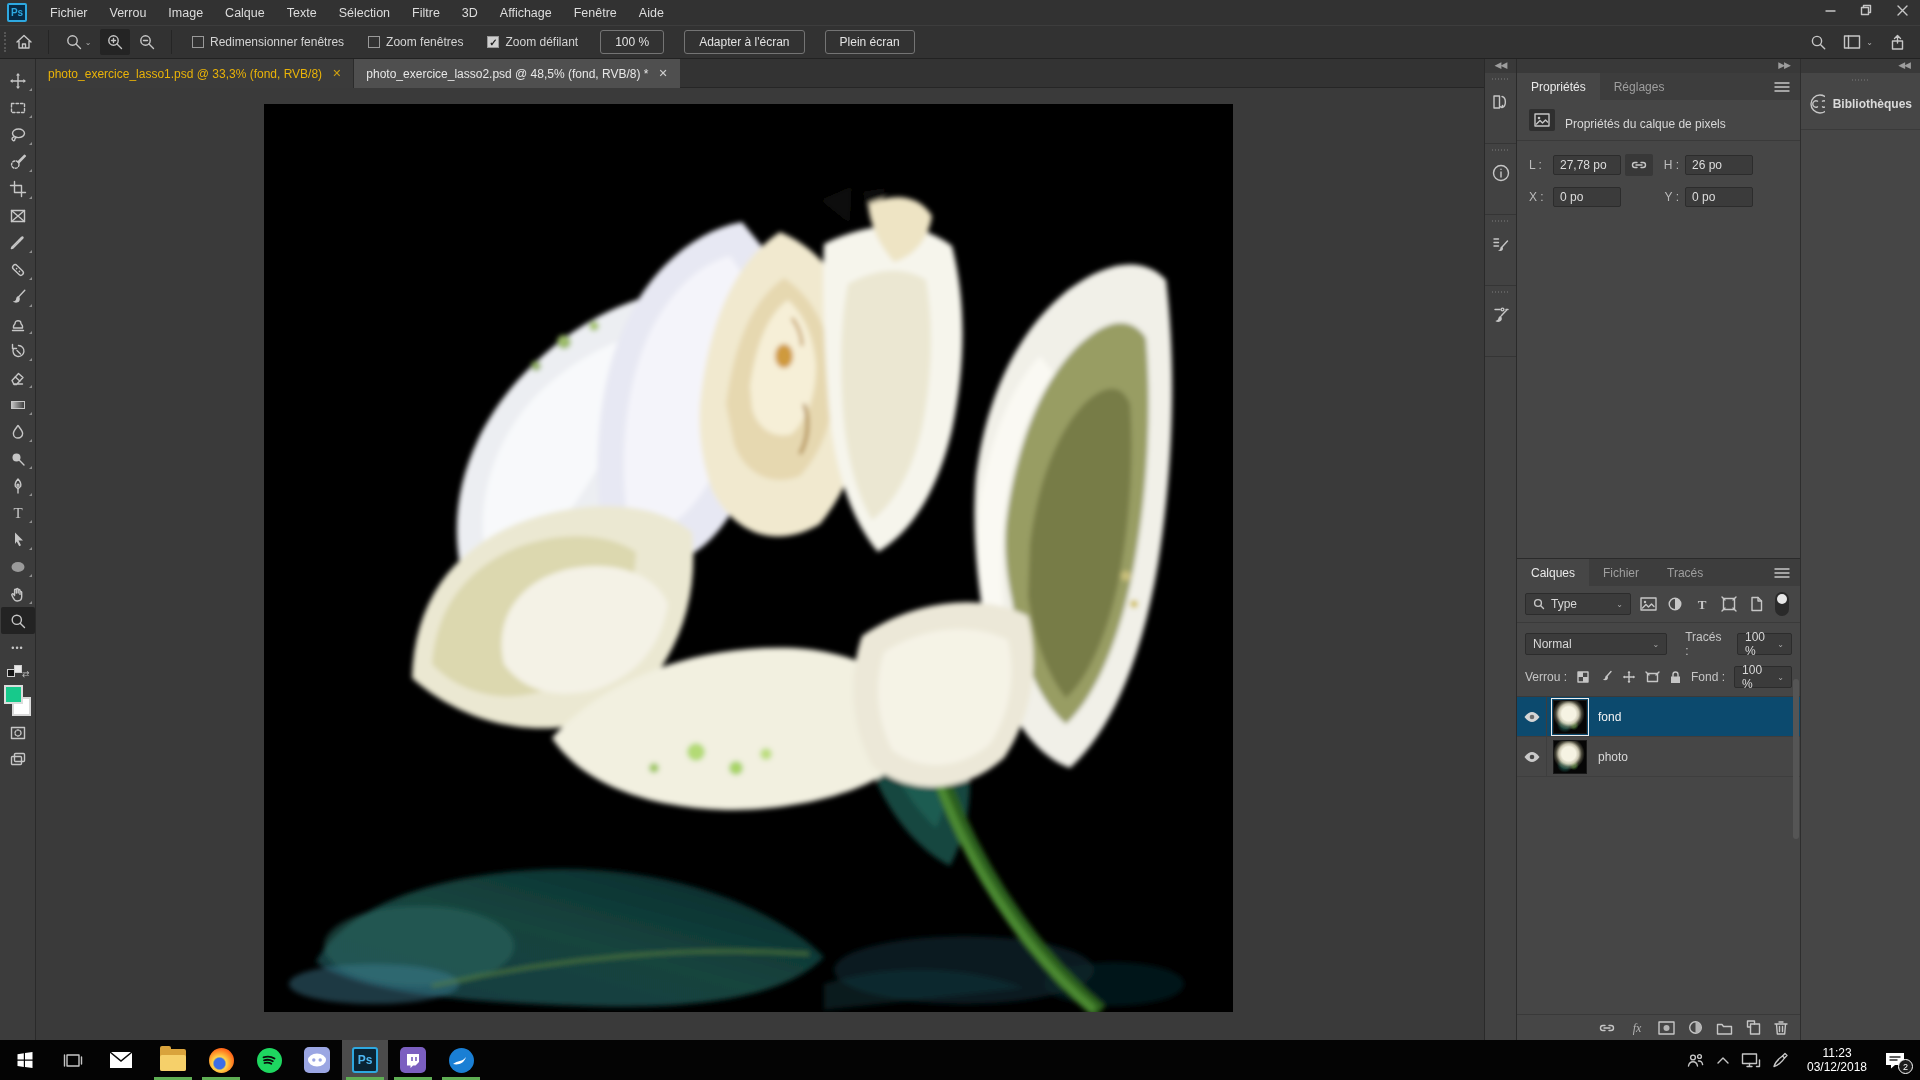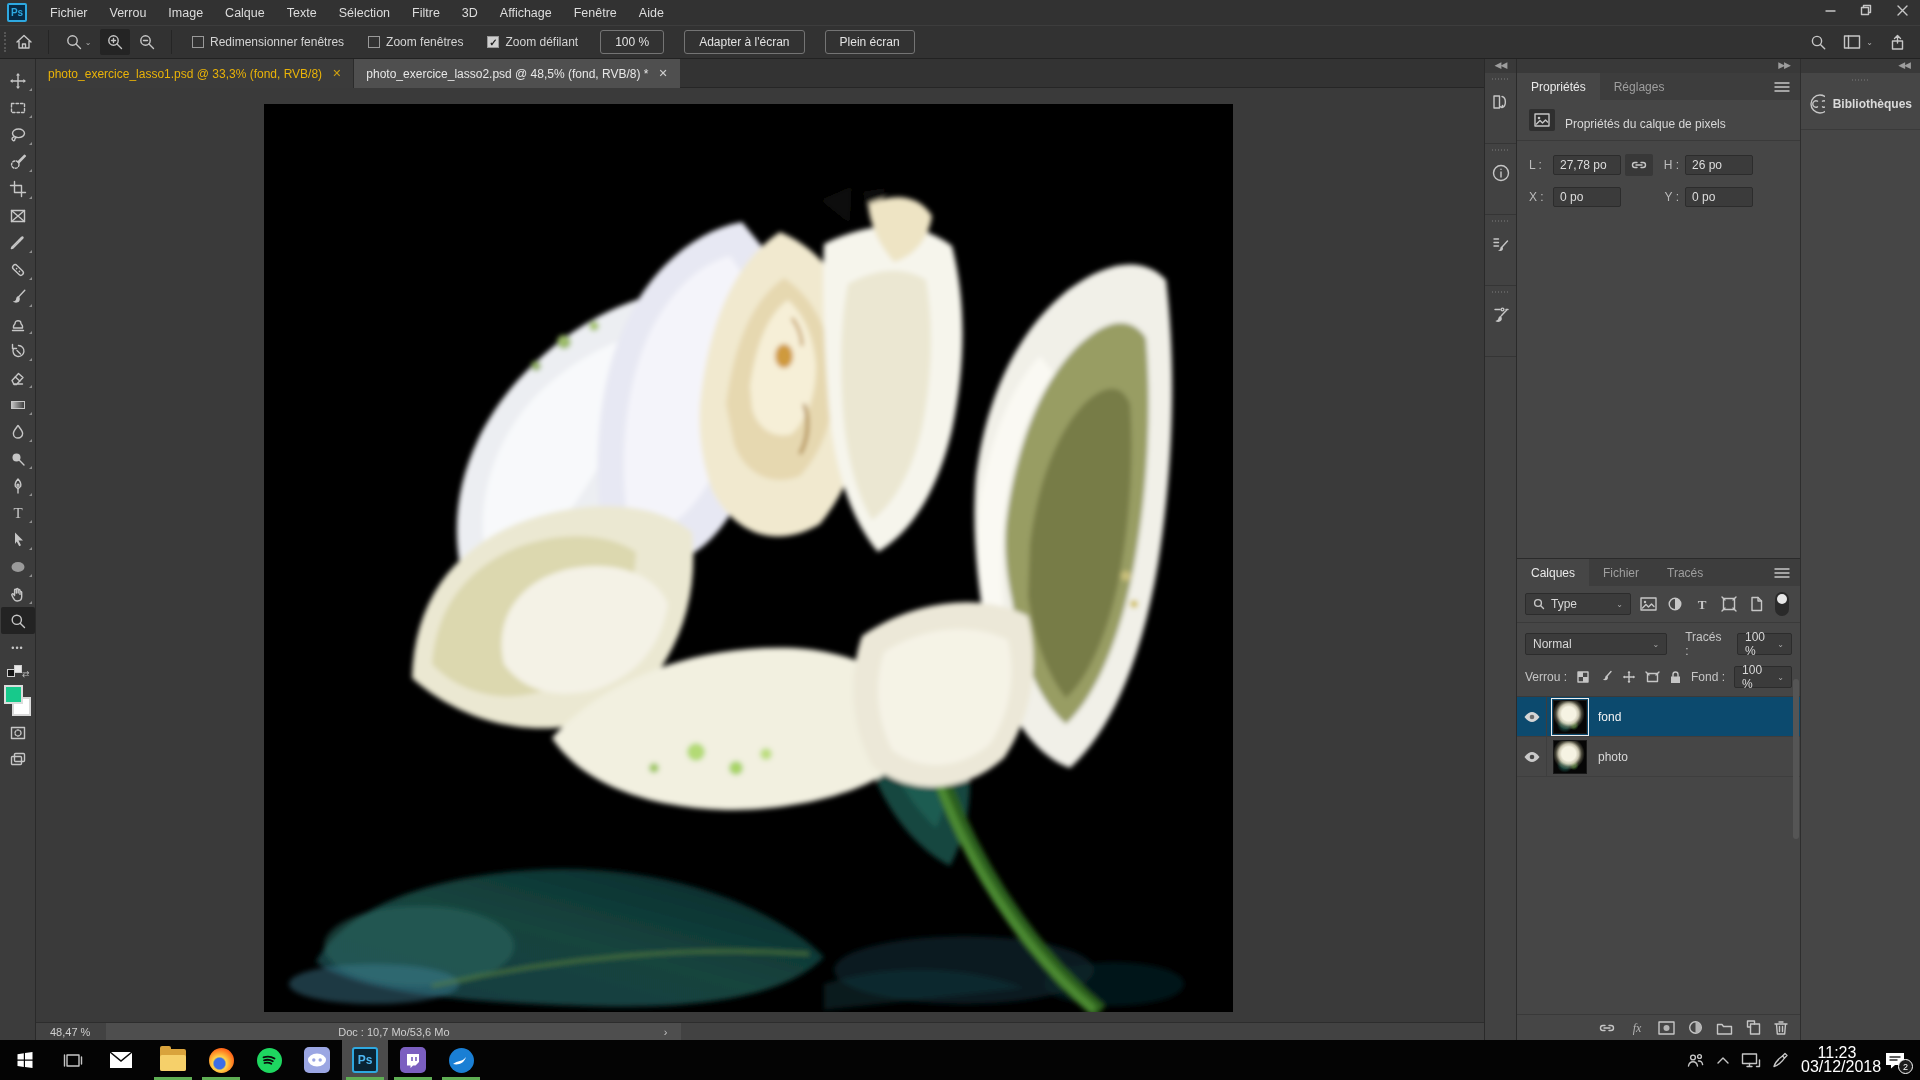--- a/index.html
+++ b/index.html
@@ -139,21 +139,21 @@
               font-weight:bold;font-size:12px;display:flex;align-items:center;justify-content:center;}
   .round-ic{width:25px;height:25px;border-radius:50%;}
   .sq-ic{width:26px;height:26px;border-radius:5px;display:flex;align-items:center;justify-content:center;}
   .folder-ic{position:relative;width:26px;height:22px;}
   .folder-back{position:absolute;left:0;top:0;width:26px;height:22px;background:#d9a33c;border-radius:2px;}
   .folder-tab{position:absolute;left:0;top:-3px;width:11px;height:5px;background:#d9a33c;border-radius:2px 2px 0 0;}
   .folder-front{position:absolute;left:0;top:6px;width:26px;height:16px;background:#f6d06a;border-radius:2px;}
   .firefox-ic{background:radial-gradient(circle at 42% 62%, #3a6ee8 0 25%, #ffd54b 32%, #ff9c2e 52%, #ff6a1a 70%, #e0341f 100%);}
   .oo-ic{background:#1a7fd4;display:flex;align-items:center;justify-content:center;}
   .tray{position:absolute;right:0;top:0;height:40px;display:flex;align-items:center;gap:11px;padding-right:8px;}
-  .clock{color:#fff;font-size:16px;text-align:center;line-height:14px;width:72px;}
+  .clock{color:#fff;font-size:12px;text-align:center;line-height:14px;width:72px;}
   .badge{position:absolute;right:-7px;bottom:-5px;width:15px;height:15px;border-radius:50%;background:#1b1b1b;
          border:1.5px solid #fff;color:#fff;font-size:9px;display:flex;align-items:center;justify-content:center;}
 </style>
 </head>
 <body>
 
 <div class="screen">
 
   <div class="menubar">
     <div class="ps-logo">Ps</div>
@@ -504,27 +504,20 @@
               <circle cx="472" cy="664" r="7" fill="#a9d468"></circle>
               <circle cx="502" cy="650" r="6" fill="#bede80"></circle>
               <circle cx="390" cy="664" r="5" fill="#a2c966"></circle>
             <path d="M598 532 C650 496 716 488 764 512 C776 560 768 612 740 654 C700 690 646 692 608 662 C586 620 584 574 598 532 Z" fill="#ece8d8"></path>
             <path d="M620 548 C660 522 708 518 744 536 C752 572 746 610 726 640 C696 666 656 668 628 646 C612 614 610 578 620 548 Z" fill="#f6f4e8" opacity=".9"></path>
           </g>
         </svg>
       </div>
     </div>
 
-    <div class="statusbar">
-      <span class="status-zoom">48,47 %</span>
-      <div class="status-doc">
-        <span>Doc : 10,7 Mo/53,6 Mo</span>
-        <span class="status-chev">›</span>
-      </div>
-    </div>
   </div>
 
   <div class="icostrip">
     <div class="strip-head">◀◀</div>
     <div class="strip-cell">
       <span class="gripdots"></span>
       <svg width="20" height="20">
           <rect class="ic" x="3" y="4" width="5.5" height="12"></rect>
           <path class="ic" d="M11 4.5c4.5 1 4.5 10 0 11M11 15.5l-2-.8M11 15.5l.5-2"></path>
         </svg>

